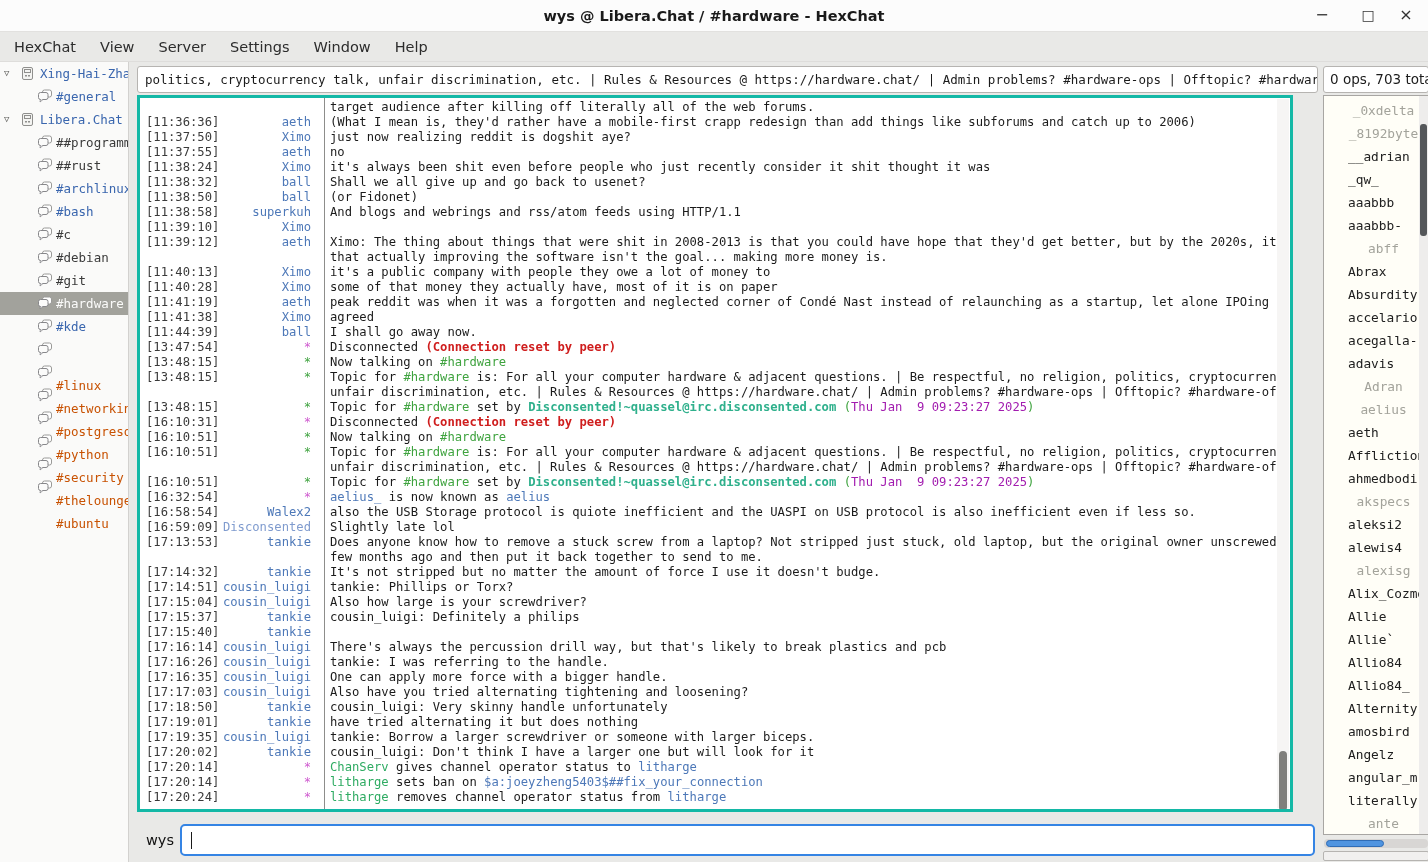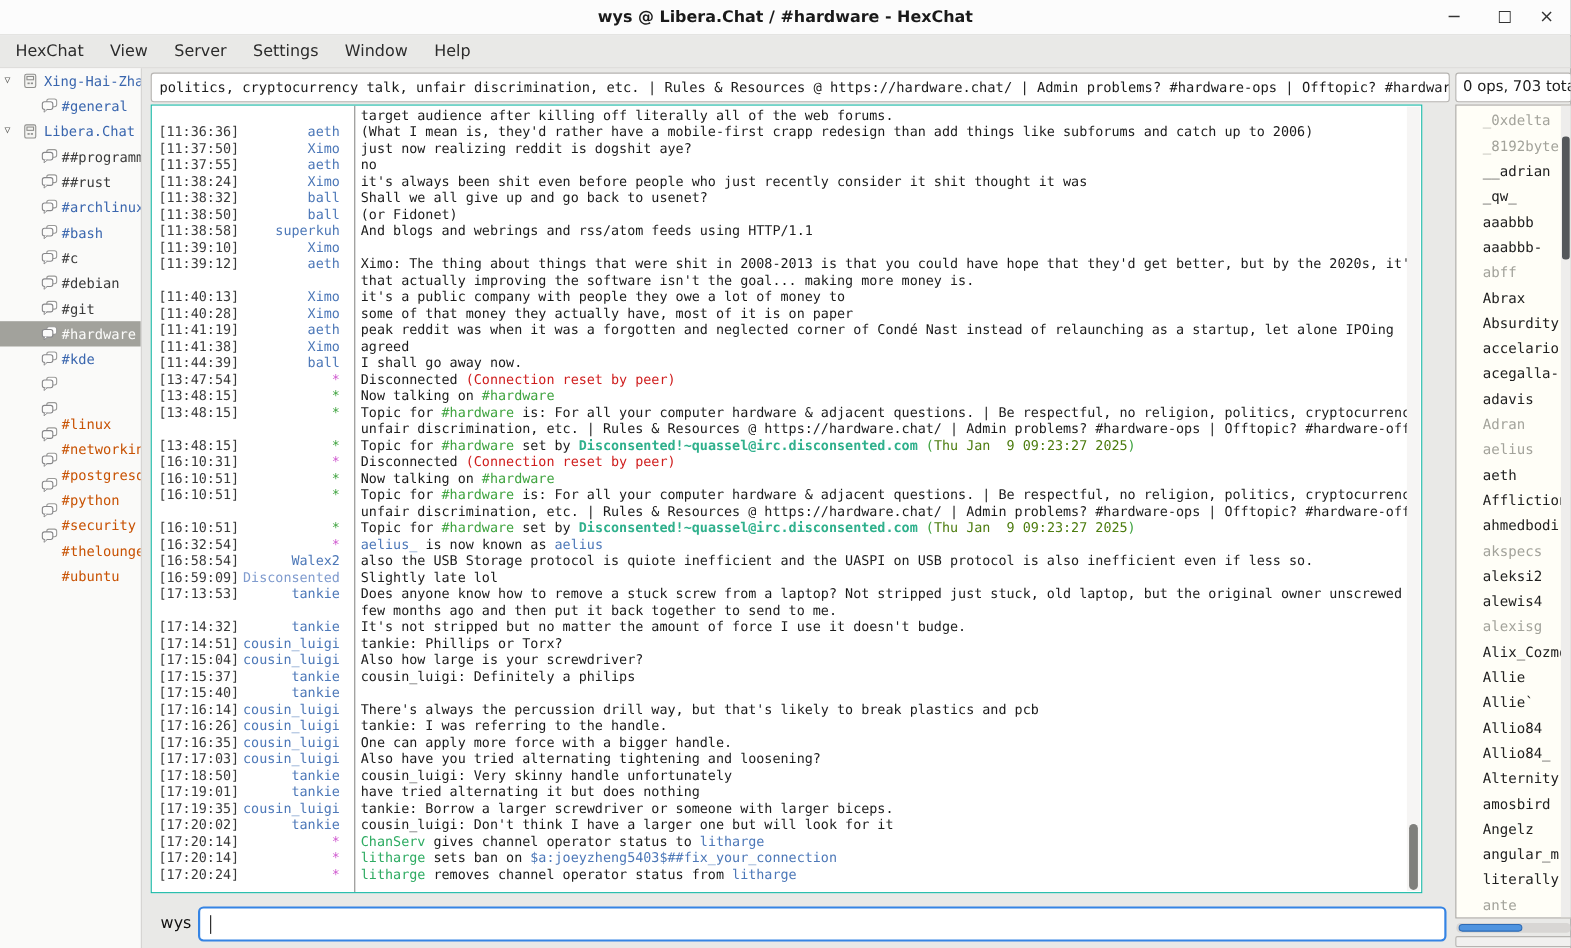--- a/index.html
+++ b/index.html
@@ -63,38 +63,38 @@
   
   .ucount {
     position:absolute; left:1323px; top:66px; width:106px; height:27px;
     background:#ffffff; border:1px solid #b6b4b1; border-radius:3px;
     font-size:13.5px; color:#1b1b1b; line-height:25px; padding-left:6px;
     white-space:nowrap; overflow:hidden;
   }
   
   .chatbox {
     position:absolute; left:137px; top:95px; width:1156px; height:717px;
-    background:#ffffff; border:1px solid #14b8a6; overflow:hidden;
+    background:#ffffff; border:3px solid #14b8a6; overflow:hidden;
   }
   .chat-divider {
     position:absolute; left:184px; top:0; bottom:0; width:1px; background:#8d8d8b;
   }
   .chatlines { position:absolute; left:0; top:2px; right:13px; }
   .cl { display:flex; height:15px; line-height:15px;
     font-family:"DejaVu Sans Mono", monospace; font-size:12.2px; }
   .cl .t { flex:none; width:80px; padding-left:6px; color:#3a3a3a; white-space:pre; }
   .cl .n { flex:none; width:98px; text-align:right; padding-right:7px; white-space:pre;
            overflow:hidden; }
   .cl .m { flex:1; padding-left:12px; white-space:pre; overflow:hidden; }
   .c-d { color:#1b1b1b; }
-  .c-red { color:#cf1d1d; }
+  .c-red { color:#cf1d1d;font-weight:bold; }
   .c-green { color:#3fa33f; }
   .c-green2 { color:#2eab62; }
   .c-teal { color:#2fb08c;font-weight:bold; }
-  .c-gold { color:#4d7c0f; }
+  .c-gold { color:#a21caf; }
   .c-blue { color:#4d78b8; }
   .nc-nick { color:#4d78b8; }
   .nc-nick2 { color:#7f9bce; }
   .nc-mag { color:#cf59cf; }
   .nc-green { color:#3fa33f; }
   .chat-scroll {
     position:absolute; right:1px; top:1px; bottom:1px; width:12px; background:#f6f5f4;
   }
   .chat-thumb {
     position:absolute; left:2px; width:8px; top:652px; height:60px;
@@ -102,21 +102,21 @@
   }
   
   .userlist {
     position:absolute; left:1323px; top:95px; width:106px; height:740px;
     background:#fffef7; border:1px solid #a8a6a3; overflow:hidden;
   }
   .ul-rows { position:absolute; left:0; top:3px; right:9px; }
   .ul-row { height:23px; line-height:23px; padding-left:24px;
     font-family:"DejaVu Sans Mono", monospace; font-size:12.8px; color:#202020;
     white-space:nowrap; overflow:hidden; }
-  .ul-row.away { color:#a3a39b; }
+  .ul-row.away { color:#a3a39b;text-align:center; }
   .ul-scroll { position:absolute; right:0; top:0; bottom:0; width:9px; background:#eeedec; }
   .ul-thumb { position:absolute; left:1px; width:7px; top:28px; height:112px;
     background:#54575a; border-radius:3px; }
   .ul-hscroll {
     position:absolute; left:1324px; top:839px; width:104px; height:9px;
     background:#d8d6d4; border-radius:4px;
   }
   .ul-hthumb { position:absolute; left:2px; top:1px; width:58px; height:7px;
     background:#4f94e0; border:1px solid #2f6cb5; border-radius:4px; }
   .ul-meter {

